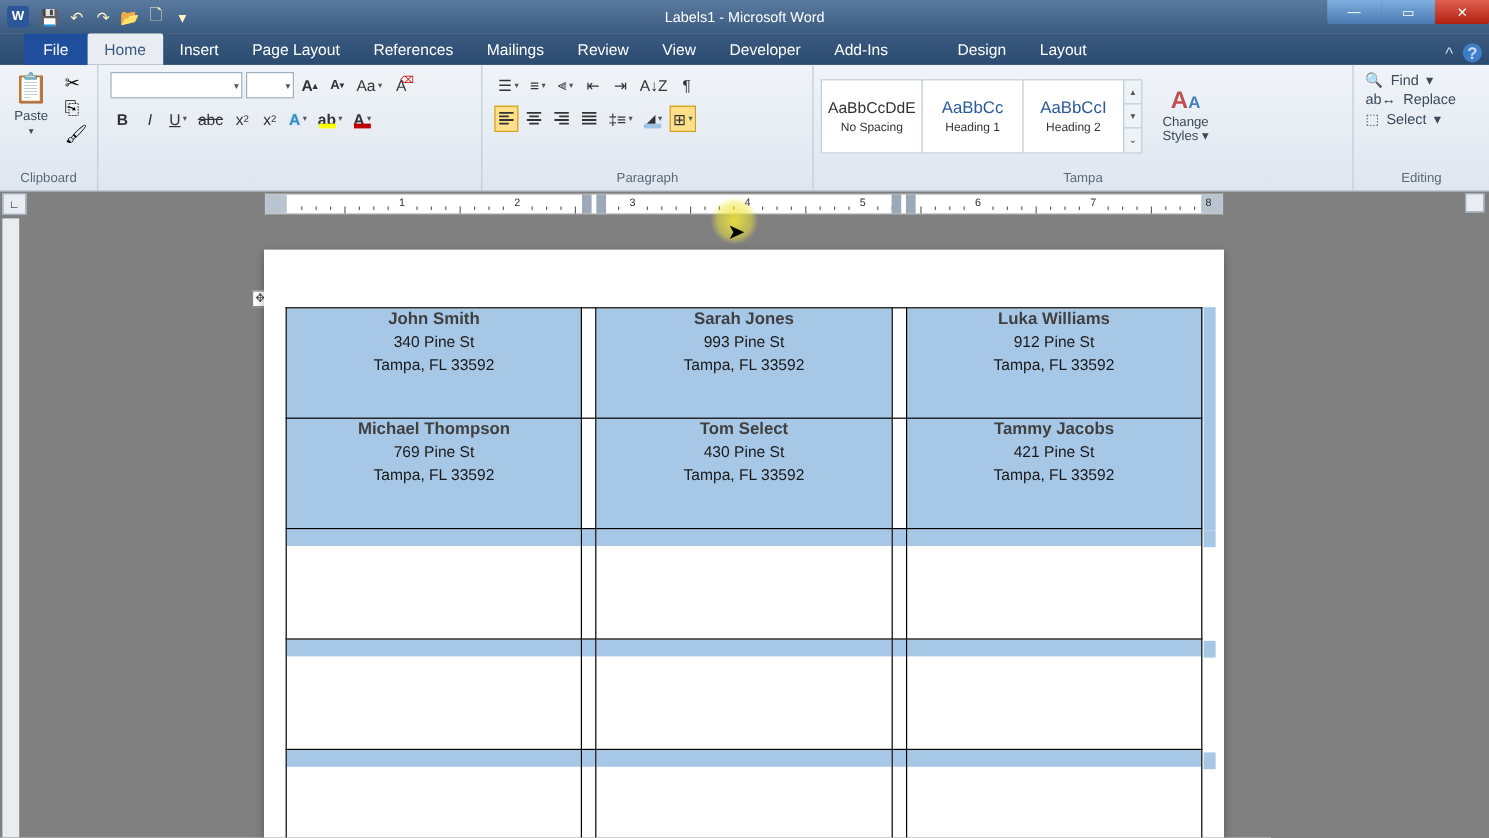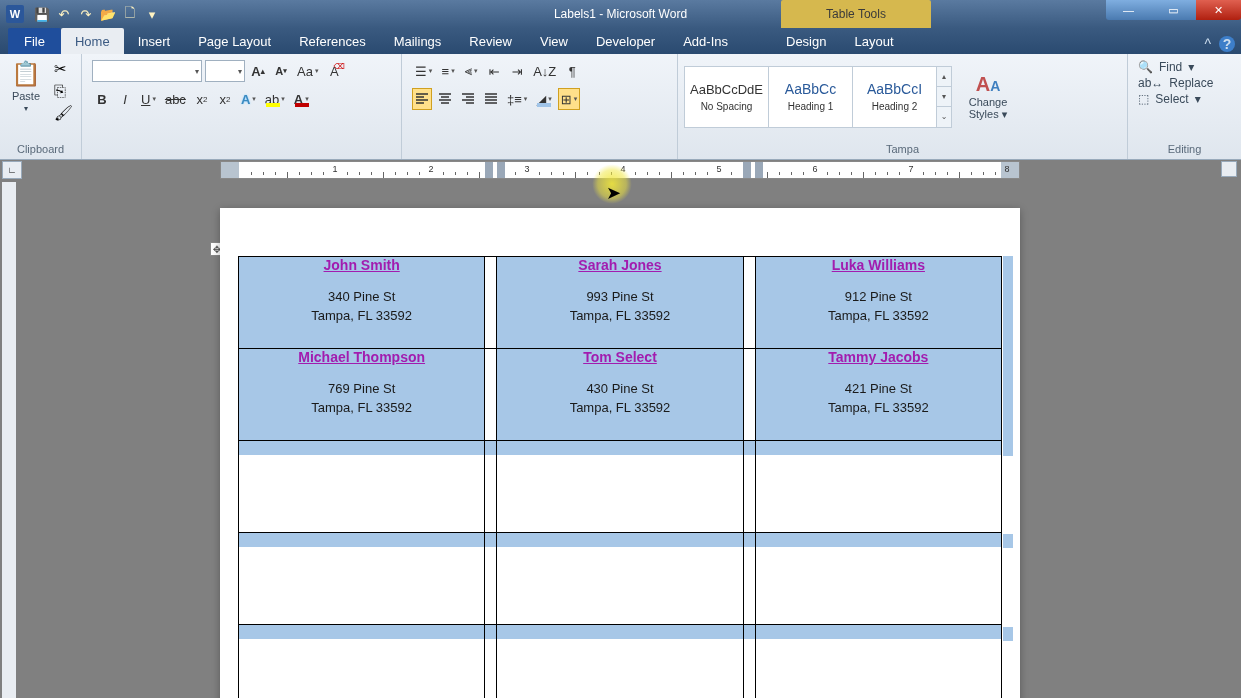--- a/index.html
+++ b/index.html
@@ -12,21 +12,21 @@
 .qat-btn { width: 20px; height: 18px; display: flex; align-items: center; justify-content: center; color: #fff3c2; font-size: 13px; }
 .titlebar .title-center { position: absolute; left: 50%; transform: translateX(-50%); color: #fff; font-size: 12px; }
 .table-tools { position: absolute; right: 310px; top: 0; width: 150px; height: 28px; background: #d6b84e; color: #3a3a3a; display: flex; align-items: center; justify-content: center; font-size: 12px; border-top-left-radius: 2px; border-top-right-radius: 2px; }
 .win-controls { position: absolute; right: 0; top: 0; display: flex; height: 20px; }
 .win-btn { width: 45px; height: 20px; display: flex; align-items: center; justify-content: center; font-size: 11px; }
 .win-min { background: linear-gradient(to bottom, #7faee0, #4a7ab0); color: #fff; border-bottom-left-radius: 3px;}
 .win-max { background: linear-gradient(to bottom, #7faee0, #4a7ab0); color: #fff; }
 .win-close { background: linear-gradient(to bottom, #e06050, #b02010); color: #fff; border-bottom-right-radius: 3px;}
 
 
-.tabs { height: 26px; background: linear-gradient(to bottom, #3a5a80, #2a4a70); display: flex; align-items: flex-end; color: #fff; font-size: 13px; padding-left: 4px; position: relative;}
+.tabs { height: 26px; background: linear-gradient(to bottom, #3a5a80, #2a4a70); display: flex; align-items: flex-end; color: #fff; font-size: 13px; padding-left: 16px; position: relative;}
 .tab-file { background: #1f4e9c; color: #fff; padding: 5px 16px; height: 26px; display: flex; align-items: center; border-radius: 2px 2px 0 0; margin-left: 4px;}
 .tab { padding: 5px 14px; height: 26px; display: flex; align-items: center; color: #fff; cursor: default;}
 .tab.active { background: #e9edf2; color: #3b5a82; border-radius: 2px 2px 0 0; }
 .tabs-right { position: absolute; right: 6px; bottom: 2px; display: flex; gap: 8px; align-items: center;}
 .tabs-right span { color: #cde; font-size: 14px;}
 .help-circle { width: 16px; height: 16px; background: #3d7ec9; border-radius: 50%; color: #fff; display: flex; align-items: center; justify-content: center; font-size: 11px; font-weight: bold;}
 
 
 .ribbon { height: 106px; background: linear-gradient(to bottom, #f0f4f9, #dfe6ee); display: flex; border-bottom: 1px solid #9ab; }
 .group { border-right: 1px solid #c0ccd8; display: flex; flex-direction: column; position: relative;}
@@ -97,42 +97,41 @@
 .page-wrap { flex: 1; position: relative;}
 .page { position: absolute; left: 200px; top: 26px; width: 800px; height: 1000px; background: #fff; box-shadow: 0 2px 8px rgba(0,0,0,0.3);}
 .move-handle { position: absolute; left: 190px; top: 60px; width: 14px; height: 14px; border: 1px solid #888; background: #fff; display: flex; align-items: center; justify-content: center; font-size: 10px; color: #555;}
 
 
 .label-table { position: absolute; left: 18px; top: 48px; width: 764px; border-collapse: collapse;}
 .label-table td { border: 1px solid #000; padding: 0; vertical-align: top; height: 92px;}
 .label-table td.gap { width: 12px; border-left: 1px solid #000; border-right: 1px solid #000;}
 .label-cell { width: 246px; text-align: center; padding: 10px 4px;}
 .label-cell.sel { background: #a7c7e7;}
-.label-cell .name { font-weight: bold; font-size: 14px; color: #a21caf; text-decoration: underline;}
-.label-cell .addr { font-size: 13px; color: #1a1a1a; margin-top: 16px;}
+.label-cell .name { font-weight: bold; font-size: 14px; color: #404040;}
+.label-cell .addr { font-size: 13px; color: #1a1a1a; margin-top: 4px;}
 .label-cell .city { font-size: 13px; color: #1a1a1a; margin-top: 4px;}
 .sel-bar { height: 14px; background: #a7c7e7;}
 .sel-handle { position: absolute; width: 10px; height: 14px; background: #a7c7e7;}
 
 </style>
 </head>
 <body>
 
 <div class="titlebar">
   <div class="word-icon">W</div>
   <div class="qat">
     <div class="qat-btn">💾</div>
     <div class="qat-btn">↶</div>
     <div class="qat-btn">↷</div>
     <div class="qat-btn">📂</div>
     <div class="qat-btn">🗋</div>
     <div class="qat-btn">▾</div>
   </div>
   <div class="title-center">Labels1 - Microsoft Word</div>
-  <div class="table-tools">Table Tools</div>
   <div class="win-controls">
     <div class="win-btn win-min">—</div>
     <div class="win-btn win-max">▭</div>
     <div class="win-btn win-close">✕</div>
   </div>
 </div>
 
 <div class="tabs">
   <div class="tab-file">File</div>
   <div class="tab active">Home</div>
@@ -200,21 +199,21 @@
           </div>
         <div class="rbtn">
             <s>abc</s>
           </div>
         <div class="rbtn">x<sub style="font-size:8px">2</sub></div>
         <div class="rbtn">x<sup style="font-size:8px">2</sup></div>
         <div class="rbtn dd">
             <span style="color:#3a8ac0;font-weight:bold;text-shadow:0 0 2px #8cf">A</span>
           </div>
         <div class="rbtn dd">
-            <span style="font-weight:normal">ab</span>
+            <span style="font-weight:bold">ab</span>
             <div class="highlight-swatch"></div>
           </div>
         <div class="rbtn dd">
             <span style="font-weight:bold">A</span>
             <div class="fontcolor-swatch"></div>
           </div>
       </div>
     </div>
   </div>
 
@@ -251,20 +250,21 @@
             </svg>
           </div>
         <div class="rbtn dd">‡≡</div>
         <div class="rbtn dd">
             <span>◢</span>
             <div class="shading-swatch"></div>
           </div>
         <div class="rbtn dd active">⊞</div>
       </div>
     </div>
+    <div class="group-label">Paragraph</div>
   </div>
 
   <div class="group" style="width:450px">
     <div class="group-body styles-body">
       <div class="style-gallery">
         <div class="style-item">
           <div class="preview">AaBbCcDdE</div>
           <div class="caption">No Spacing</div>
         </div>
         <div class="style-item">

